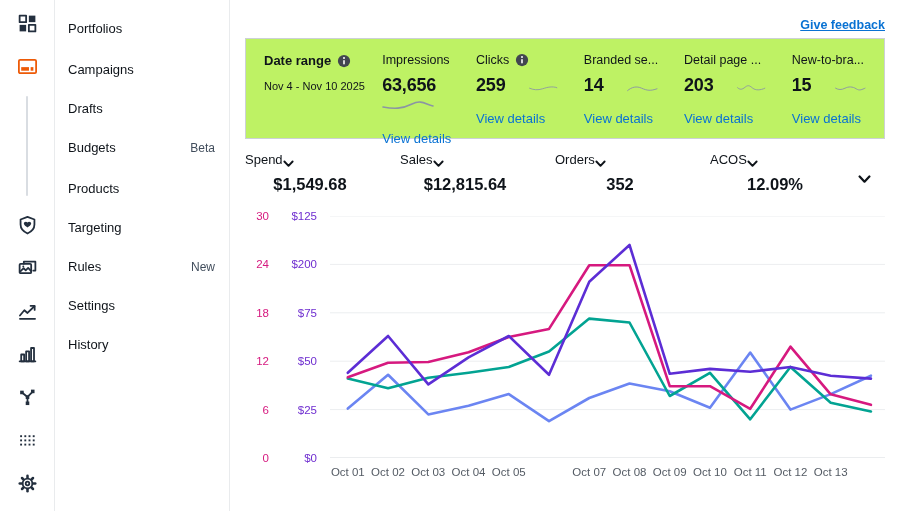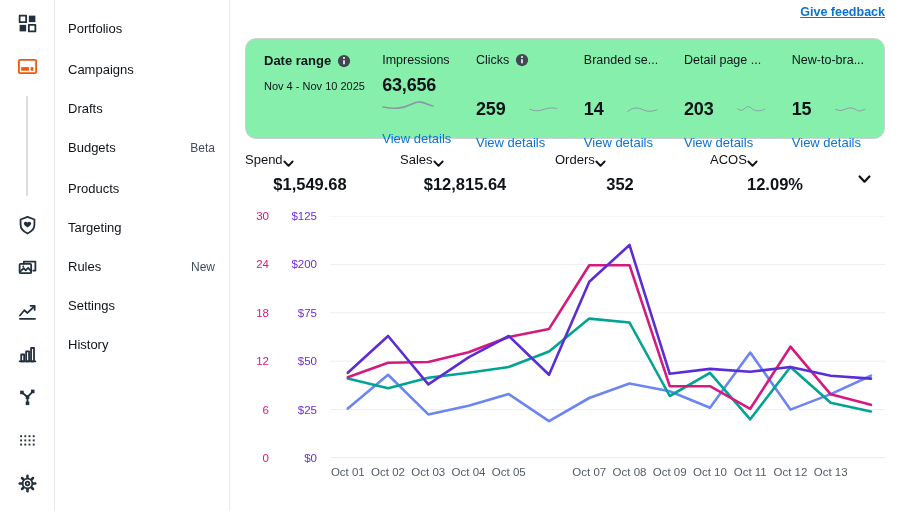--- a/index.html
+++ b/index.html
@@ -18,35 +18,35 @@
 
   
   .sidebar { width:175px; border-right:1px solid #e9ebed; padding:12px 14px 0 13px; flex:0 0 auto;}
   .side-item { display:flex; align-items:center; justify-content:space-between;
     font-size:13px; color:#0f141a; padding:9px 0; margin-bottom:6px; cursor:pointer; }
   .side-item.gap { margin-top:8px; }
   .side-badge { font-size:12px; color:#414d5c; }
 
   
   .main { flex:1; position:relative; padding:0 22px 0 15px; min-width:0; }
-  .feedback { position:absolute; top:5px; right:22px; font-size:12.5px; color:#0972d3;
+  .feedback { position:absolute; top:18px; right:22px; font-size:12.5px; color:#0972d3;
     text-decoration:underline; font-weight:bold; cursor:pointer; }
 
   
-  .metrics-card { margin-top:38px; border:1px solid #ccd1d6; border-radius:11px;
-    background:#86efac; display:flex; padding:14px 18px 12px 18px; gap:26px; height:101px; }
+  .metrics-card { margin-top:38px; border:1px solid #ccd1d6; border-radius:0;
+    background:#bef264; display:flex; padding:14px 18px 12px 18px; gap:26px; height:101px; }
   .mc-col { display:flex; flex-direction:column; min-width:0; }
   .mc-label-row { display:flex; align-items:center; gap:6px; font-size:12.5px; color:#0f141a;
     white-space:nowrap; margin-bottom:8px; }
   .mc-label-row .bold { font-weight:bold; font-size:13px; }
   .info-icon { width:14px; height:14px; display:inline-block; }
   .date-value { display:flex; align-items:center; gap:7px; font-size:11px; color:#0f141a;
     background:none; border:0; cursor:pointer; font-family:inherit; margin-top:4px; white-space:nowrap;}
   .chev { width:11px; height:8px; display:inline-block; color:#0f141a; }
-  .mc-value-row { display:flex; align-items:center; gap:24px;margin-top:24px; }
+  .mc-value-row { display:flex; align-items:flex-end; gap:24px; }
   .mc-value { font-size:18px; font-weight:bold; letter-spacing:-0.2px; }
   .spark { width:52px; height:15px; }
   .spark path { fill:none; stroke:#8b96a3; stroke-width:1.6; stroke-linecap:round; }
   .mc-link { font-size:13px; color:#0972d3; margin-top:15px; cursor:pointer; text-decoration:none; white-space:nowrap;}
   .spark-below { display:block; margin-top:1px; }
 
   
   .summary-row { display:flex; margin-top:13px; position:relative; }
   .sum-col { width:155px; flex:0 0 auto; }
   .sum-label { display:flex; align-items:center; font-size:13px; color:#0f141a;

